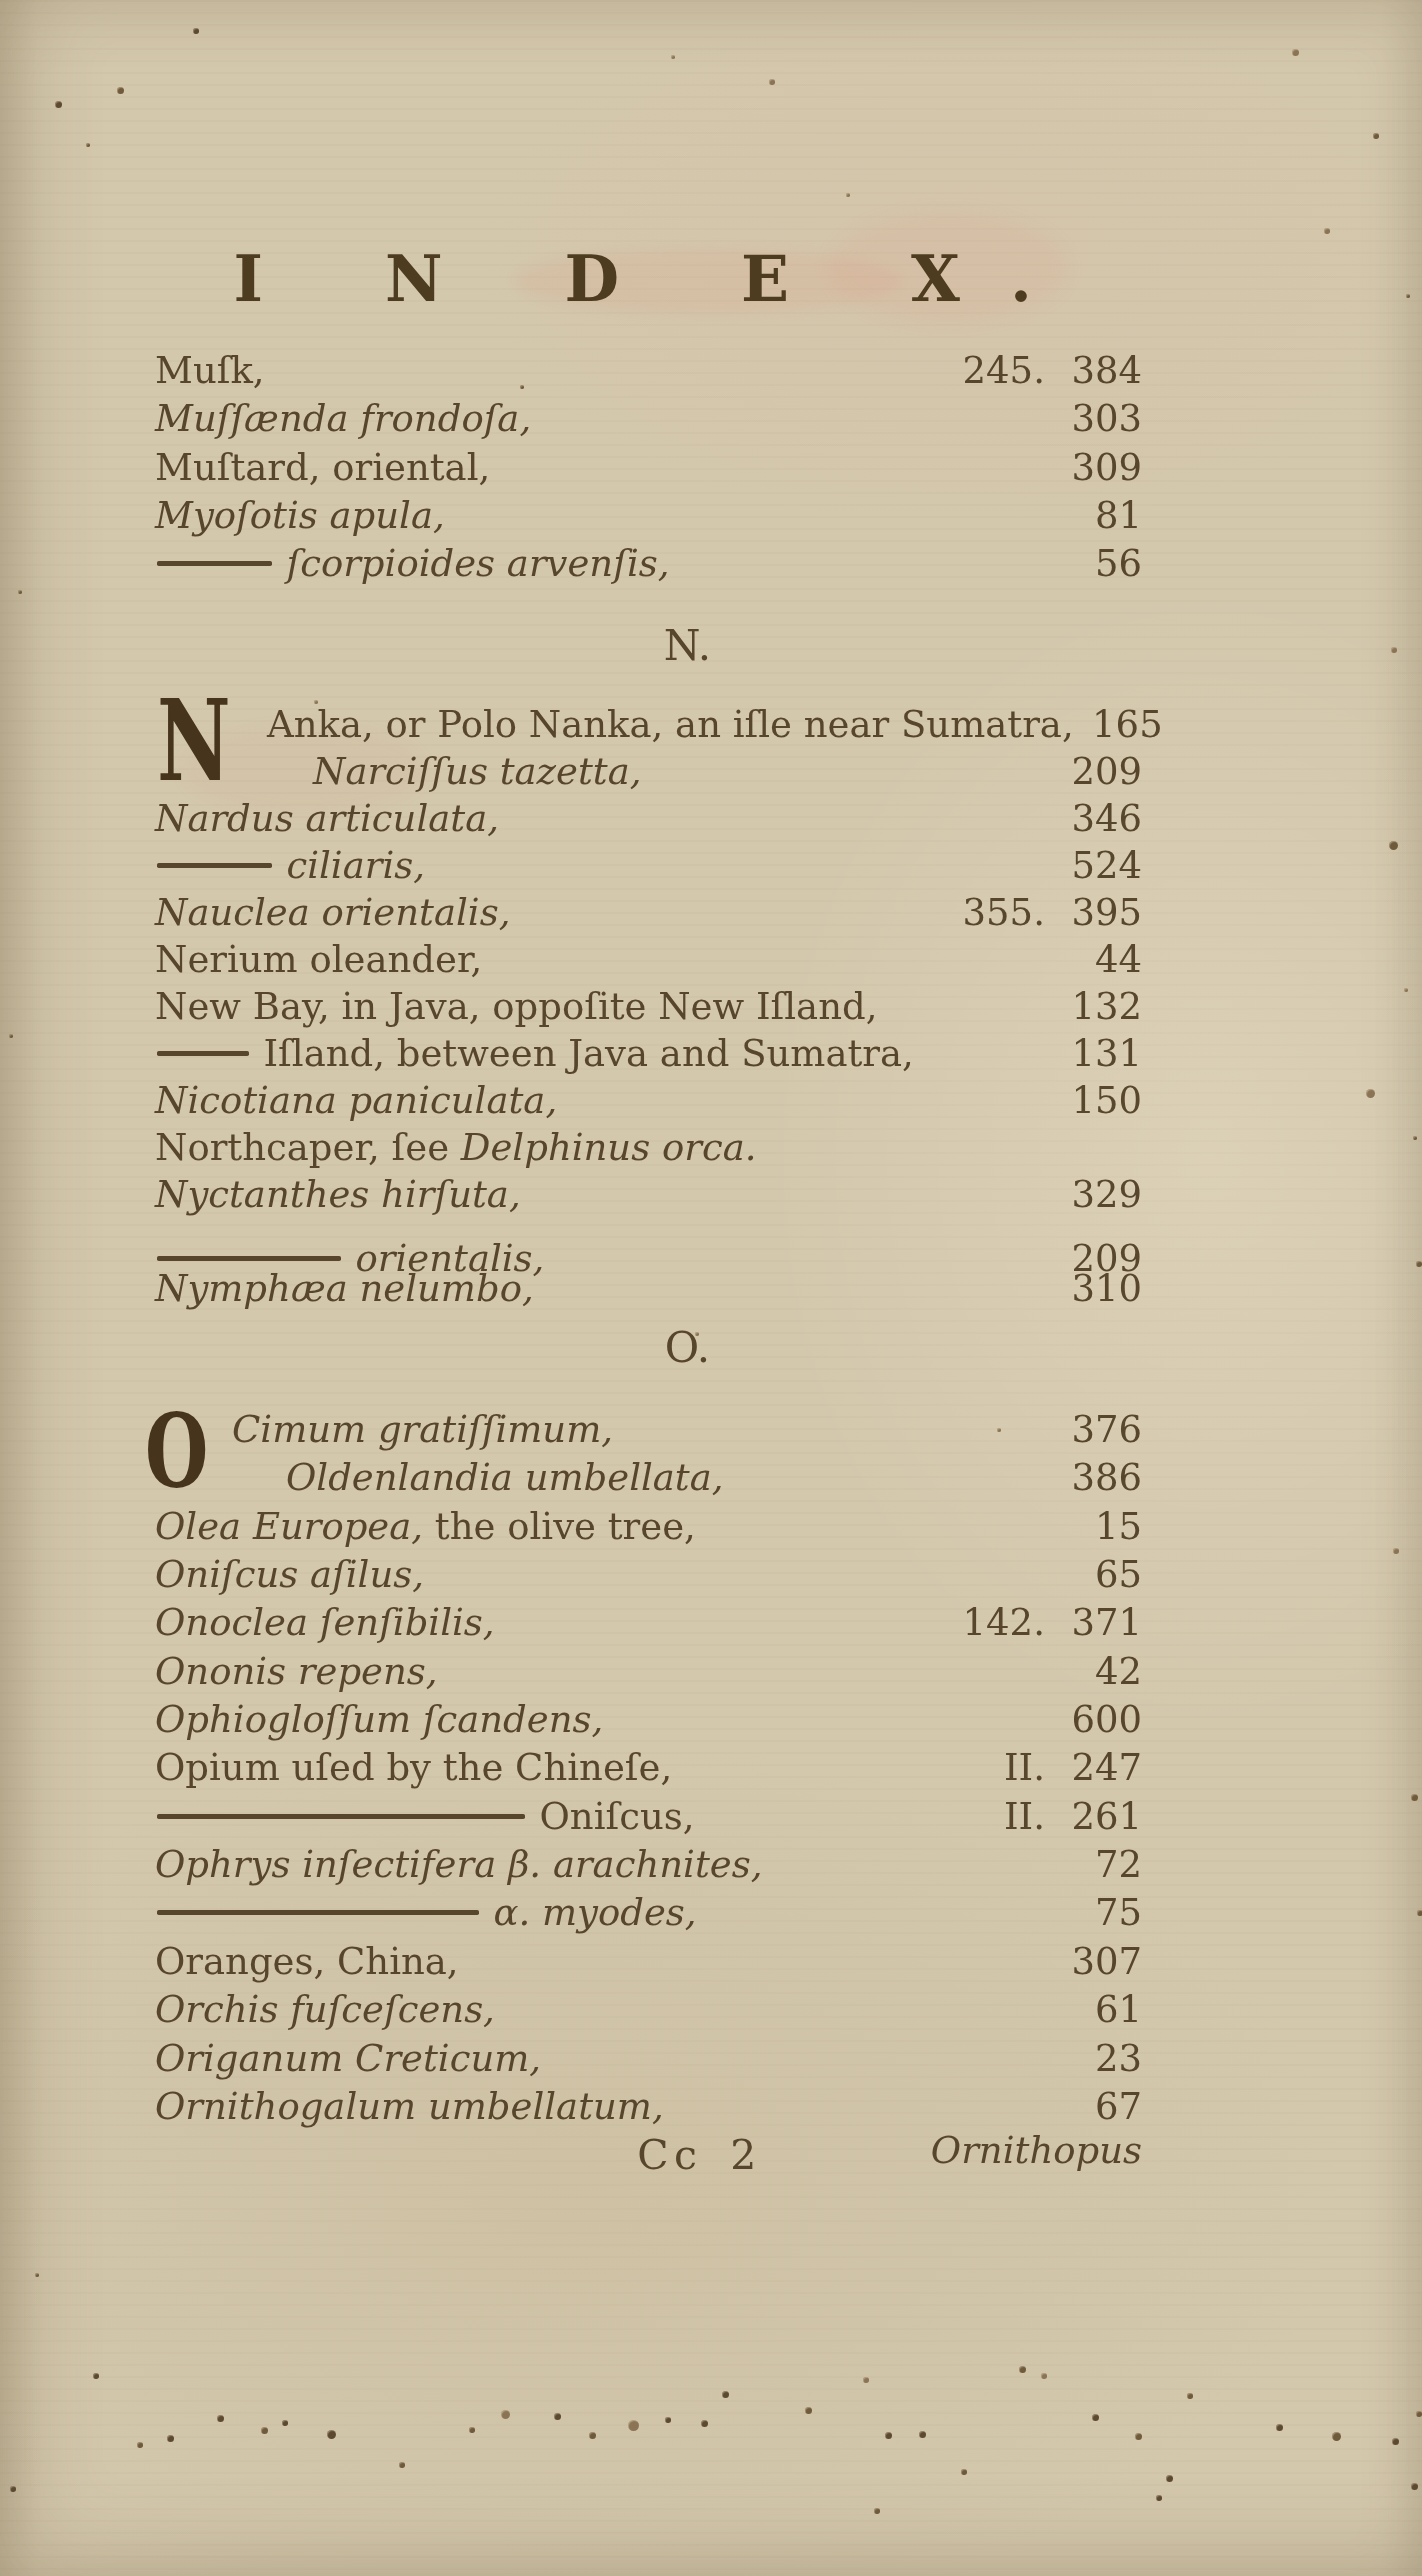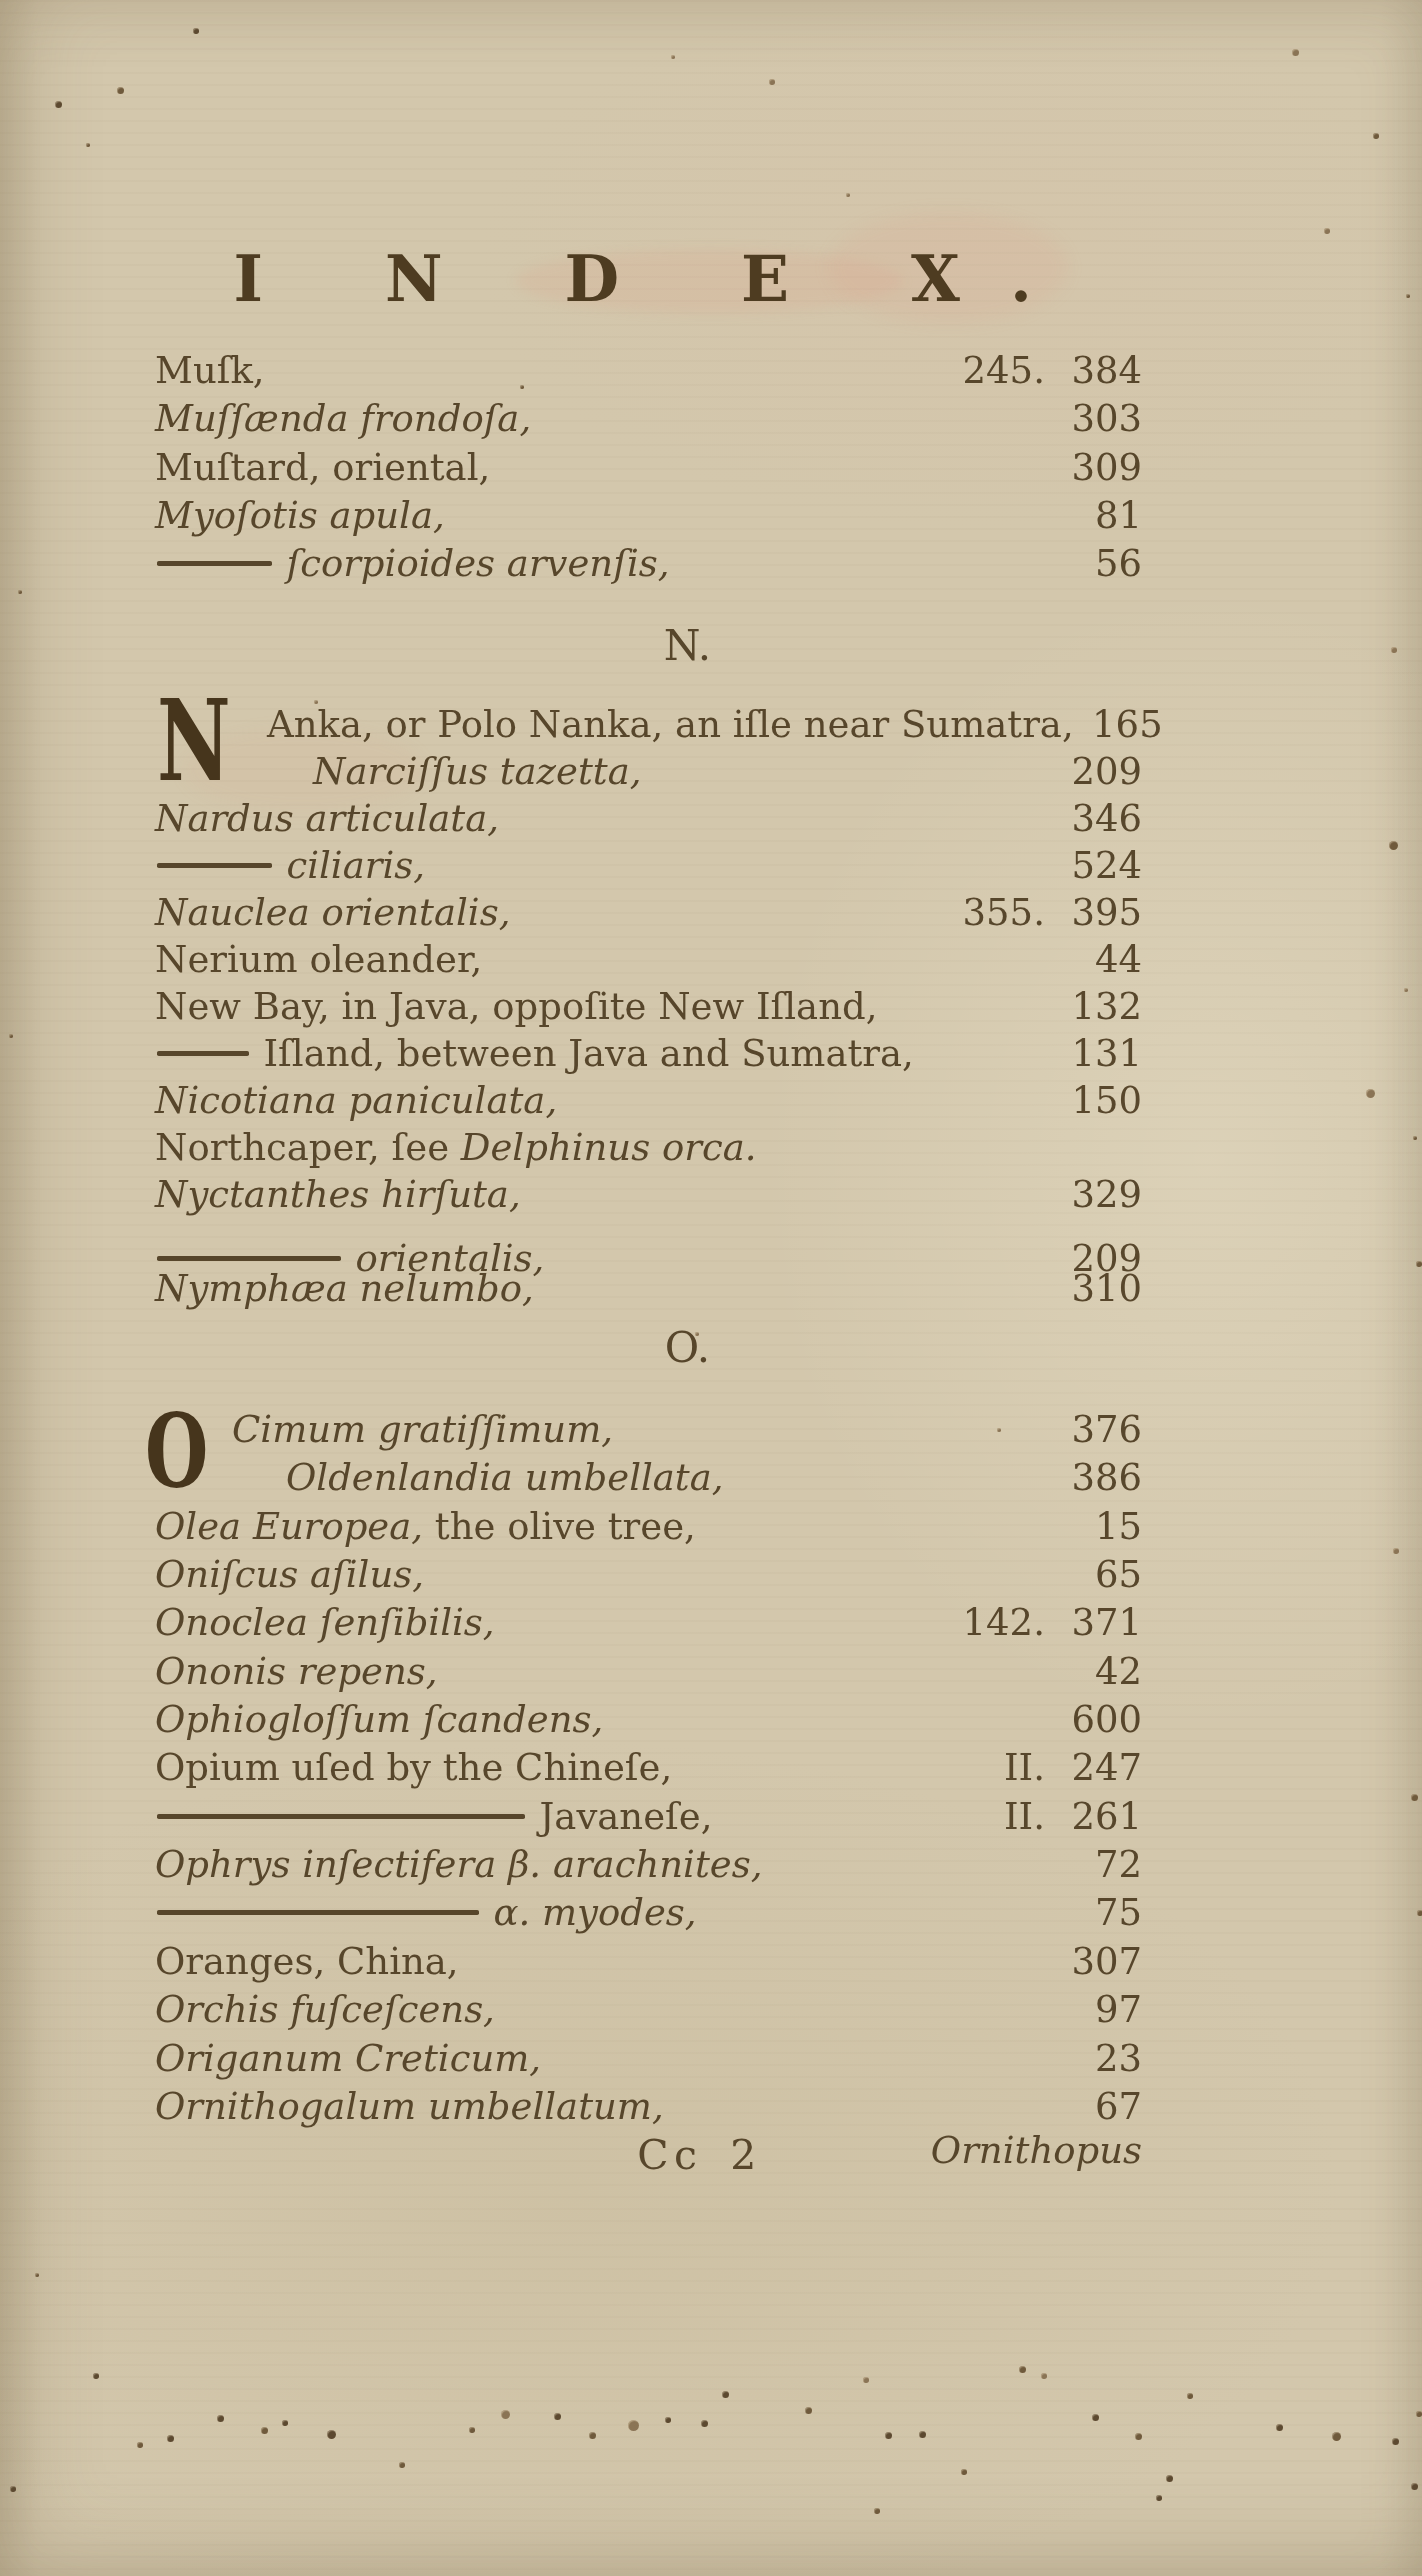--- a/index.html
+++ b/index.html
@@ -178,38 +178,38 @@
       </div>
       <div class="row" style="top: 1701px;">
         <span class="label"><span class="italic">Ophiogloſſum ſcandens,</span></span>
         <span class="pages">600</span>
       </div>
       <div class="row" style="top: 1749px;">
         <span class="label"><span class="roman">Opium uſed by the Chineſe,</span></span>
         <span class="pages">II. 247</span>
       </div>
       <div class="row" style="top: 1798px;">
-        <span class="label"><span class="dash" aria-label="————————————————" style="width: 368px;"></span><span class="roman">Javaneſe,</span></span>
+        <span class="label"><span class="dash" aria-label="————————————————" style="width: 368px;"></span><span class="roman">Oniſcus,</span></span>
         <span class="pages">II. 261</span>
       </div>
       <div class="row" style="top: 1846px;">
         <span class="label"><span class="italic">Ophrys inſectifera β. arachnites,</span></span>
         <span class="pages">72</span>
       </div>
       <div class="row" style="top: 1894px;">
         <span class="label"><span class="dash" aria-label="——————————————" style="width: 322px;"></span><span class="italic">α. myodes,</span></span>
         <span class="pages">75</span>
       </div>
       <div class="row" style="top: 1943px;">
         <span class="label"><span class="roman">Oranges, China,</span></span>
         <span class="pages">307</span>
       </div>
       <div class="row" style="top: 1991px;">
         <span class="label"><span class="italic">Orchis fuſceſcens,</span></span>
-        <span class="pages">97</span>
+        <span class="pages">61</span>
       </div>
       <div class="row" style="top: 2040px;">
         <span class="label"><span class="italic">Origanum Creticum,</span></span>
         <span class="pages">23</span>
       </div>
       <div class="row" style="top: 2088px;">
         <span class="label"><span class="italic">Ornithogalum umbellatum,</span></span>
         <span class="pages">67</span>
       </div>
     </div>

